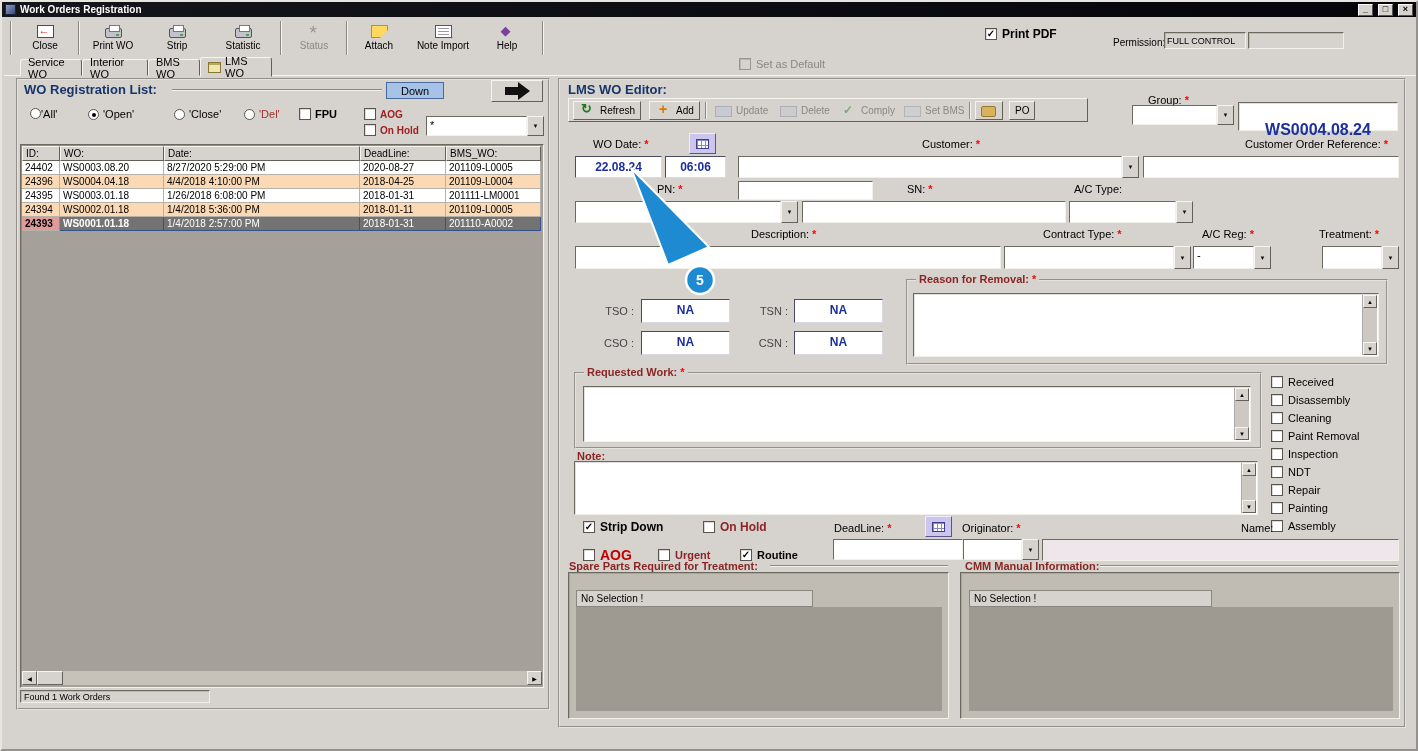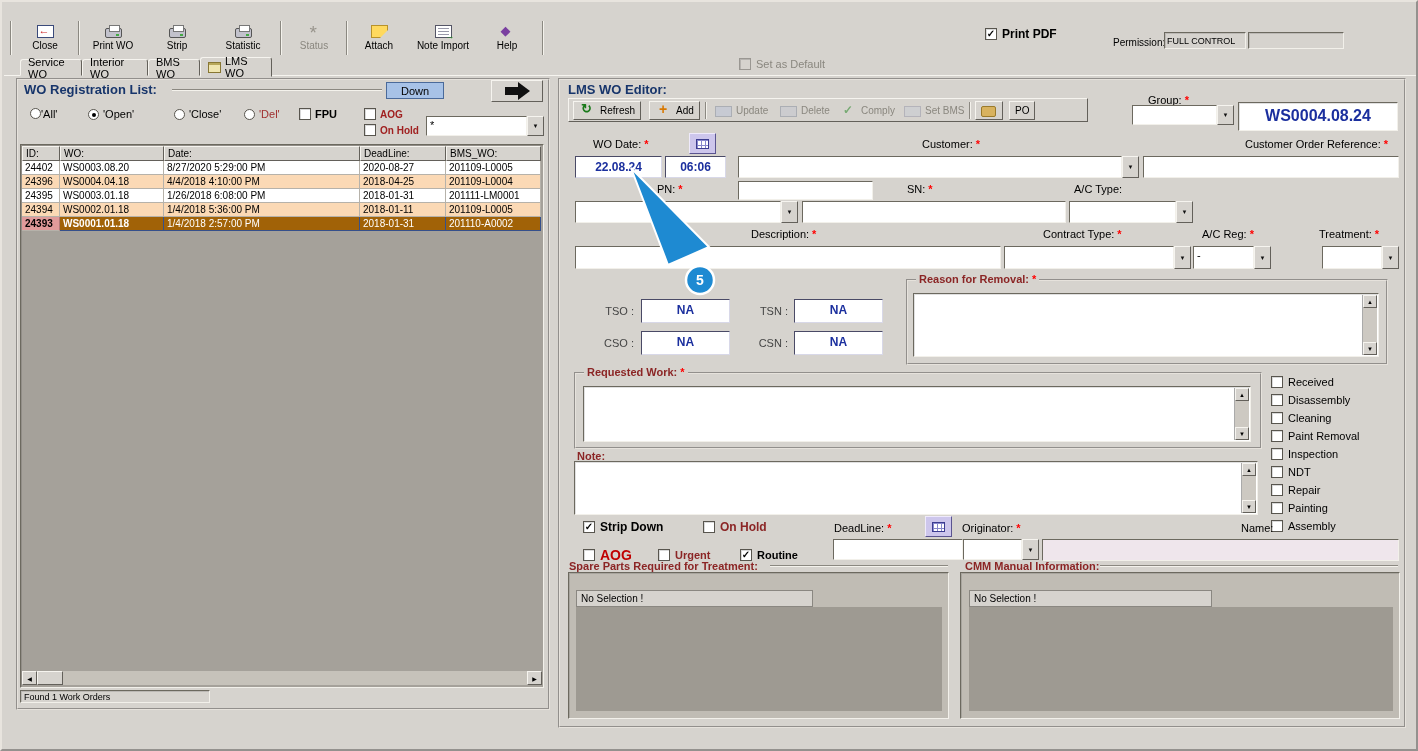--- a/index.html
+++ b/index.html
@@ -58,41 +58,49 @@
   .i-stamp{background:#d8b25e;border:1px solid #9a7a2a;border-radius:2px;height:11px;margin-top:1px;width:15px;}
   
   .tab{position:absolute;top:57px;height:17px;background:#d6d3ce;border:1px solid;border-color:#f6f4ef #63605a #d6d3ce #f6f4ef;border-radius:3px 3px 0 0;display:flex;align-items:center;justify-content:center;font-size:11px;padding:0 7px;z-index:2;}
   .tab.act{top:55px;height:20px;z-index:3;}
   .tabico{width:13px;height:11px;background:#f0e6b0;border:1px solid #887733;margin-right:4px;background-image:linear-gradient(#b8a85a 2px,transparent 2px);flex:none;}
   .tabline{position:absolute;left:2px;top:73px;width:1414px;border-top:1px solid #f6f4ef;z-index:1;}
   
   .th{position:absolute;height:15px;background:#d6d3ce;border:1px solid;border-color:#f6f4ef #63605a #63605a #f6f4ef;font-size:10px;padding:1px 3px;white-space:nowrap;overflow:hidden;}
   .td{position:absolute;height:14px;font-size:10px;line-height:11px;padding:1px 3px;border-right:1px solid #b6b2aa;border-bottom:1px solid #b6b2aa;white-space:nowrap;overflow:hidden;background:#fff;}
   .td.alt{background:#fbd9b5;}
-  .td.selr{background:#a16207;color:#fff;border-right-color:#35508c;border-bottom-color:#35508c;}
+  .td.selr{background:#737373;color:#fff;border-right-color:#35508c;border-bottom-color:#35508c;}
   .td.selid{background:#e09a9a;color:#000;border-right-color:#b07878;}
   
   .eb{position:absolute;top:2px;height:19px;display:flex;align-items:center;gap:4px;font-size:10px;padding:0 5px;white-space:nowrap;}
   .eb.en{border:1px solid;border-color:#f6f4ef #63605a #63605a #f6f4ef;background:#d6d3ce;}
   .eb.dis{color:#8a877f;}
   .esep{position:absolute;top:3px;width:2px;height:17px;border-left:1px solid #8b8881;border-right:1px solid #f4f2ec;}
   .cal{display:flex;align-items:center;justify-content:center;background:#cdc6ec;border:1px solid;border-color:#efeafc #5a5490 #5a5490 #efeafc;}
   .cal-g{width:13px;height:10px;background:#fff;border:1px solid #3c3c90;background-image:linear-gradient(to right,#8888cc 1px,transparent 1px),linear-gradient(to bottom,#8888cc 1px,transparent 1px);background-size:4px 5px;}
   .tfld{position:absolute;background:#fff;border:1px solid;border-color:#4a4a66 #d8d8e8 #d8d8e8 #4a4a66;text-align:center;font-weight:bold;color:#1b2f9e;font-size:12px;padding-top:3px;}
   .reset{background:#a7c2e7;border:1px solid #4a6a9a;display:flex;align-items:center;justify-content:center;font-size:11px;}
   .arr-sh{width:13px;height:8px;background:#111;display:inline-block;}
   .arr-hd{width:0;height:0;border:9px solid transparent;border-left:12px solid #111;border-right:none;display:inline-block;}
   .stage{display:flex;align-items:center;gap:5px;height:18px;}
   .gline{border-top:1px solid #8b8881;border-bottom:1px solid #f4f2ec;height:2px;}
 </style>
 </head>
 <body>
 
 <div class="screen">
 
+  <div class="tbar">
+    <span class="title-ico"></span>
+    <span class="lbl">Work Orders Registration</span>
+    <span style="flex:1"></span>
+    <span class="wb">_</span>
+    <span class="wb">□</span>
+    <span class="wb">×</span>
+  </div>
 
   <div class="tsep" style="left:8px"></div>
   <div class="tb" style="left:12px;width:62px">
     <span class="ico i-close"></span>
     <span>Close</span>
   </div>
   <div class="tsep" style="left:76px"></div>
   <div class="tb" style="left:80px;width:62px">
     <span class="ico i-print"></span>
     <span>Print WO</span>
@@ -279,21 +287,21 @@
     <div class="eb en" style="left:440px">
       <span>PO</span>
     </div>
   </div>
 
   <span class="ab lbl" style="left:1146px;top:92px"><span>Group:</span><span class="star">*</span></span>
   <div class="ab combo" style="left:1130px;top:103px;width:102px;height:20px">
     <span class="cval"></span>
     <span class="darr"></span>
   </div>
-  <div class="ab inset" style="left:1236px;top:100px;width:160px;height:29px;text-align:center;font-size:16px;font-weight:bold;color:#1b2f9e;padding-top:4px">WS0004.08.24</div>
+  <div class="ab inset" style="left:1236px;top:100px;width:160px;height:29px;text-align:center;font-size:16px;font-weight:bold;color:#1b2f9e;padding-top:18px">WS0004.08.24</div>
 
   <span class="ab lbl" style="left:591px;top:136px"><span>WO Date:</span><span class="star">*</span></span>
   <div class="ab cal" style="left:687px;top:131px;width:27px;height:21px">
     <span class="cal-g"></span>
   </div>
   <div class="ab tfld" style="left:573px;top:154px;width:87px;height:22px">22.08.24</div>
   <div class="ab tfld" style="left:663px;top:154px;width:61px;height:22px">06:06</div>
 
   <span class="ab lbl" style="left:920px;top:136px"><span>Customer:</span><span class="star">*</span></span>
   <div class="ab combo" style="left:736px;top:154px;width:401px;height:22px">

